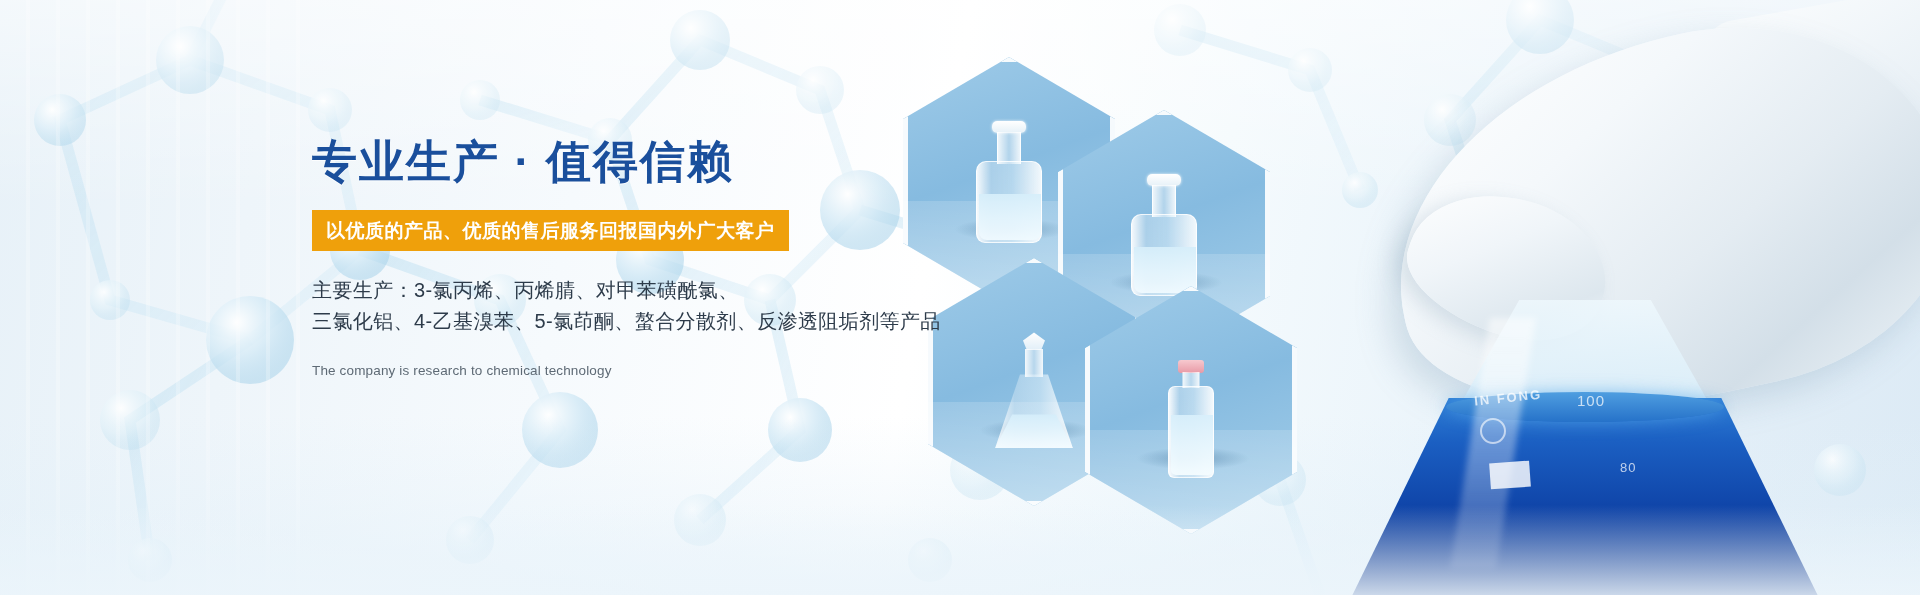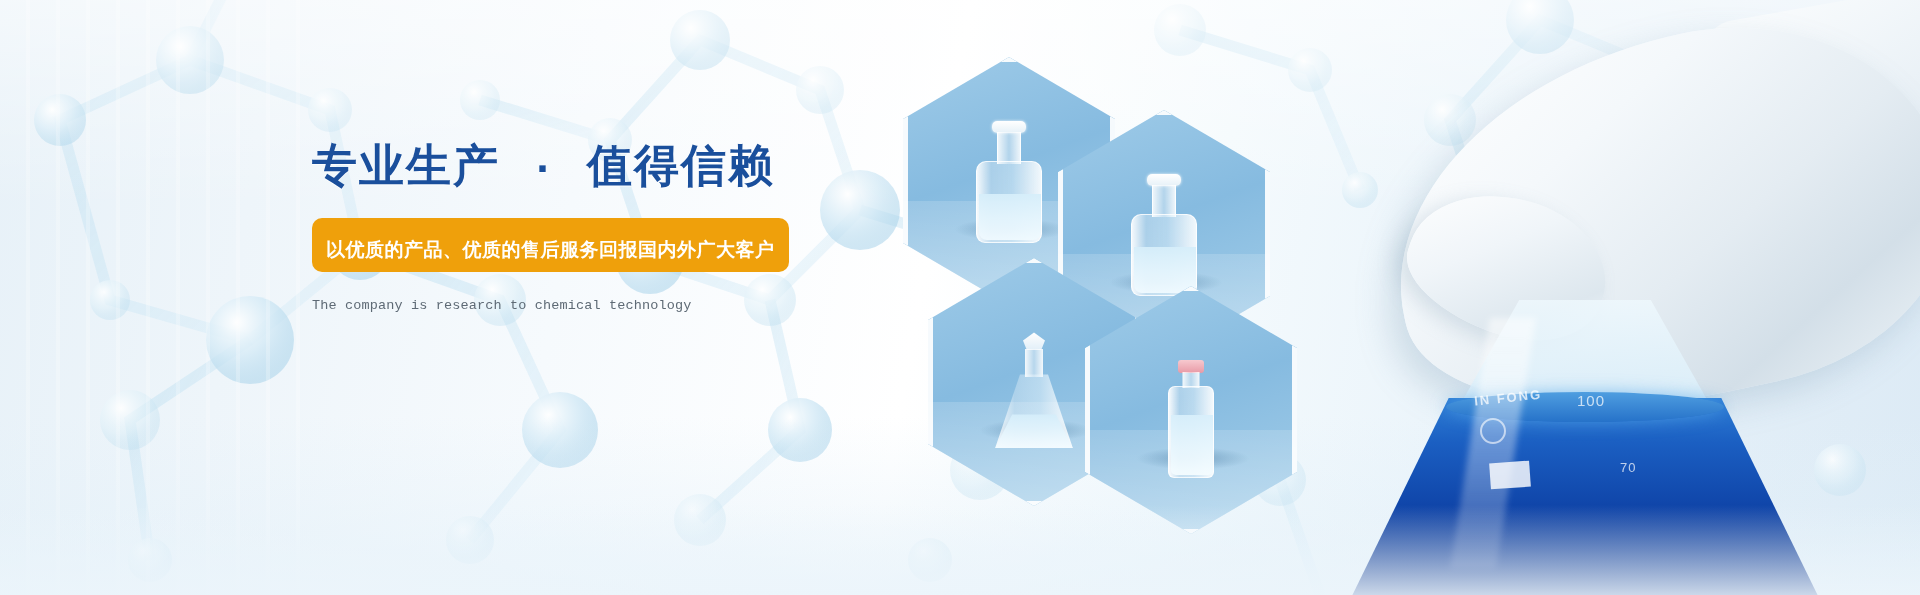--- a/index.html
+++ b/index.html
@@ -41,45 +41,44 @@
       rgba(255,255,255,.45) 26px, rgba(255,255,255,.45) 30px);
     opacity:.55;
   }
 
   
   .molecules { position:absolute; inset:0; }
   .molecules svg { display:block; width:1920px; height:595px; }
 
   
   .copy {
-    position:absolute; left:312px; top:144px; width:700px;font-family:Liberation Mono, monospace;
+    position:absolute; left:312px; top:136px; width:700px;
   }
 
   .headline {
     font-size:45px;
     font-weight:bold;
     color:#1a4f9c;
     letter-spacing:2px;
     line-height:1.15;
     white-space:nowrap;
     text-shadow:0 1px 0 rgba(255,255,255,.8);
   }
 
   .ribbon {
     display:inline-block;
     margin-top:22px;
     background:#efa00b;
     color:#ffffff;
     font-size:19px;
     font-weight:bold;
     letter-spacing:.5px;
-    padding:24px 14px 11px 14px;
+    padding:11px 14px 11px 14px;
     white-space:nowrap;
     line-height:1;
-    border-radius:10px;
   }
 
   .zh-lines { margin-top:24px; }
   .zh-line {
     font-size:20px;
     color:#2d3b4a;
     line-height:1.55;
     letter-spacing:.4px;
     white-space:nowrap;
   }
@@ -367,21 +366,21 @@
     <div class="glove"></div>
     <div class="thumb"></div>
 
     <div class="flask"></div>
     <div class="flask-liq"></div>
     <div class="flask-surface"></div>
     <div class="flask-gloss"></div>
     <div class="brandmark">IN FONG</div>
     <div class="brandmark2"></div>
     <div class="flask-mark mark-100">100</div>
-    <div class="flask-mark mark-50">70</div>
+    <div class="flask-mark mark-50">80</div>
     <div class="label-patch"></div>
   </div>
 
   <div class="hexes">
 
     <div class="hex hex1">
       <div class="floor"></div>
       <div class="shadow"></div>
       <div class="glass bottle">
         <div class="stopper"></div>
@@ -431,20 +430,24 @@
       </div>
       <div class="frame"></div>
     </div>
   </div>
 
   <div class="copy">
     <div class="headline">专业生产 · 值得信赖</div>
 
     <div class="ribbon">以优质的产品、优质的售后服务回报国内外广大客户</div>
 
+    <div class="zh-lines">
+      <div class="zh-line">主要生产：3-氯丙烯、丙烯腈、对甲苯磺酰氯、</div>
+      <div class="zh-line">三氯化铝、4-乙基溴苯、5-氯茚酮、螯合分散剂、反渗透阻垢剂等产品</div>
+    </div>
 
     <div class="en-lines">
       <div class="en-line">The company is research to chemical technology</div>
     </div>
   </div>
 
   <div class="bottom-fade"></div>
 </div>
 
 </body></html>

